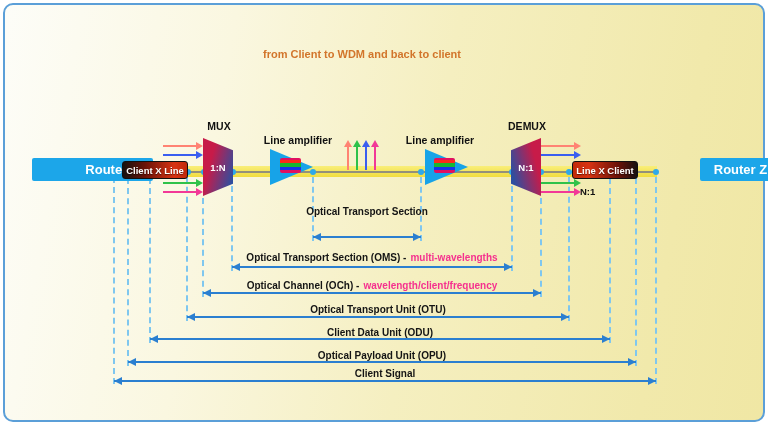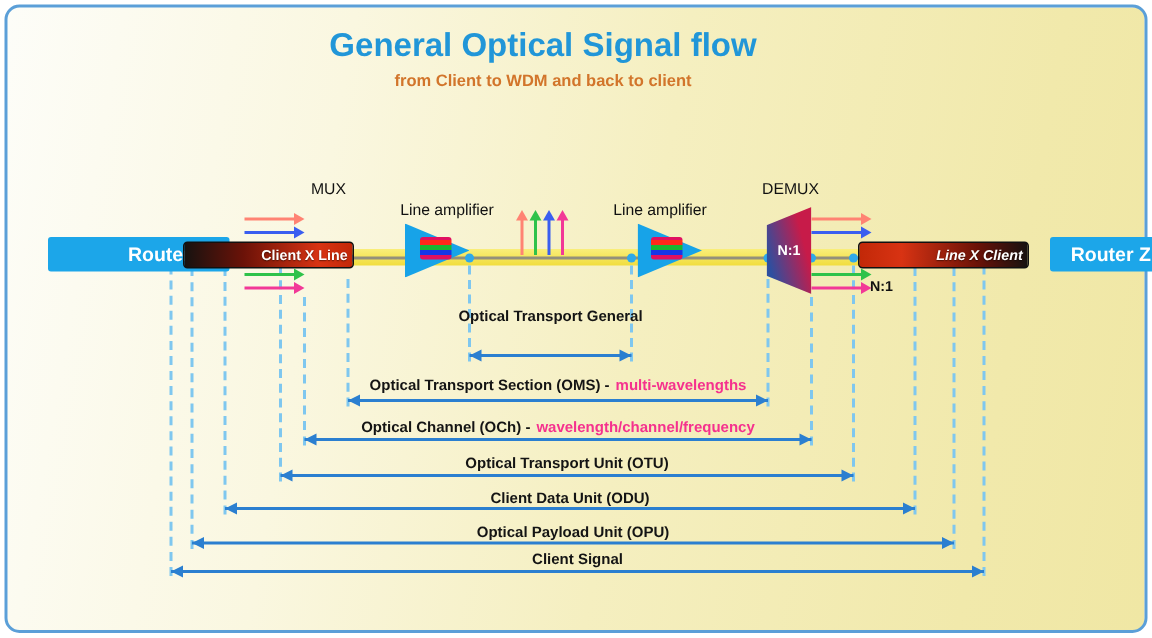--- a/index.html
+++ b/index.html
@@ -7,30 +7,30 @@
   .frame{position:absolute;left:3px;top:3px;right:3px;bottom:3px;border:2px solid #5b9fd8;border-radius:10px;
          background:linear-gradient(100deg,#fdfdf8 0%,#faf7e0 28%,#f5efc0 55%,#f1e9ab 85%,#f0e7a4 100%);}
   .abs{position:absolute;}
   .title{left:362px;top:17px;transform:translateX(-50%);font-size:22px;font-weight:bold;color:#2196d8;white-space:nowrap;}
   .subtitle{left:362px;top:48px;transform:translateX(-50%);font-size:11px;font-weight:bold;color:#d2752b;white-space:nowrap;}
   .fiber{left:113px;top:166px;width:544px;height:11px;background:linear-gradient(#f9ee7a,#f1dd3e);}
   .fiber-core{left:113px;top:171px;width:544px;height:2px;background:#93907b;}
   .router{top:158px;width:81px;height:23px;background:#1ca6e9;color:#fff;font-size:13px;font-weight:bold;
           display:flex;align-items:center;justify-content:center;border-radius:2px;}
   .xpond{top:161px;height:16px;color:#fff;font-size:9.5px;font-weight:bold;border:1px solid #111;border-radius:3px;
-         display:flex;align-items:center;justify-content:center;text-shadow:0 1px 1px #00000088;padding-left:48px;}
+         display:flex;align-items:center;justify-content:center;text-shadow:0 1px 1px #00000088;}
   .xpond-left{left:122px;width:64px;background:linear-gradient(90deg,#161210 0%,#6b1208 35%,#d83313 80%,#c22808 100%);}
-  .xpond-right{left:572px;width:64px;background:linear-gradient(90deg,#c22808 0%,#d83313 25%,#6b1208 70%,#161210 100%);font-style:italic;}
+  .xpond-right{left:572px;width:64px;background:linear-gradient(90deg,#c22808 0%,#d83313 25%,#6b1208 70%,#161210 100%);}
   .mux{left:203px;top:138px;width:30px;height:58px;background:linear-gradient(105deg,#c71b49 30%,#2d4fa0 90%);
        clip-path:polygon(0 0,100% 21%,100% 79%,0 100%);}
   .demux{left:511px;top:138px;width:30px;height:58px;background:linear-gradient(75deg,#2d4fa0 15%,#c71b49 75%);
          clip-path:polygon(0 21%,100% 0,100% 100%,0 79%);}
   .ratio{position:absolute;left:0;top:0;width:100%;height:100%;display:flex;align-items:center;justify-content:center;
          color:#fff;font-size:9.5px;font-weight:bold;}
-  .shape-label{font-size:10.5px;font-weight:normal;color:#111;transform:translateX(-50%);white-space:nowrap;}
+  .shape-label{font-size:10.5px;font-weight:bold;color:#111;transform:translateX(-50%);white-space:nowrap;}
   .amp{top:149px;width:43px;height:36px;background:#17a3e8;clip-path:polygon(0 0,100% 50%,0 100%);}
   .gain{top:158px;width:21px;height:15px;border-radius:2px;
         background:linear-gradient(#e01060 0 14%,#ff2a1a 14% 36%,#18b832 36% 57%,#1636e8 57% 82%,#e01060 82% 100%);}
   .warrow{height:2px;background:currentColor;}
   .warrow::after{content:"";position:absolute;right:-6px;top:-3px;width:0;height:0;
         border-top:4px solid transparent;border-bottom:4px solid transparent;border-left:7px solid currentColor;}
   .uarrow{width:2px;height:24px;background:currentColor;}
   .uarrow::after{content:"";position:absolute;top:-6px;left:-3px;width:0;height:0;
         border-left:4px solid transparent;border-right:4px solid transparent;border-bottom:7px solid currentColor;}
   .c-salmon{color:#ff8373;} .c-blue{color:#3a5ef0;} .c-green{color:#2fc24a;} .c-magenta{color:#f23897;}
@@ -44,21 +44,20 @@
   .layer-label{transform:translateX(-50%);font-size:10px;font-weight:bold;color:#141414;white-space:nowrap;text-align:center;}
   .pink{color:#f5318e;margin-left:4px;}
   .callout{font-size:9.5px;font-weight:bold;color:#111;}
 </style>
 </head>
 <body>
 
 <div class="canvas">
   <div class="frame"></div>
 
-  <div class="abs title">General Optical Signal flow</div>
   <div class="abs subtitle">from Client to WDM and back to client</div>
 
   <div class="abs fiber"></div>
   <div class="abs fiber-core"></div>
 
   <div class="abs guide" style="left:113px;top:177px;height:207px;"></div>
   <div class="abs guide" style="left:127px;top:178px;height:188px;"></div>
   <div class="abs guide" style="left:149px;top:178px;height:165px;"></div>
   <div class="abs guide" style="left:186px;top:177px;height:144px;"></div>
   <div class="abs guide" style="left:202px;top:198px;height:99px;"></div>
@@ -83,20 +82,23 @@
   <div class="abs dot" style="left:566px;"></div>
   <div class="abs dot" style="left:653px;"></div>
 
   <div class="abs router" style="left:32px;padding-left:40px;">Router A</div>
   <div class="abs router" style="left:656px;margin-left:44px;">Router Z</div>
 
   <div class="abs xpond xpond-left">Client X Line</div>
   <div class="abs xpond xpond-right">Line X Client</div>
 
   <div class="abs shape-label" style="left:219px;top:120px;">MUX</div>
+  <div class="abs mux">
+    <span class="ratio">1:N</span>
+  </div>
   <div class="abs shape-label" style="left:527px;top:120px;text-align:center;">DEMUX</div>
   <div class="abs demux">
     <span class="ratio">N:1</span>
   </div>
   <div class="abs callout" style="left:580px;top:186px;">N:1</div>
 
   <div class="abs shape-label" style="left:298px;top:134px;">Line amplifier</div>
   <div class="abs amp" style="left:270px;"></div>
   <div class="abs gain" style="left:280px;"></div>
   <div class="abs shape-label" style="left:440px;top:134px;">Line amplifier</div>
@@ -113,35 +115,35 @@
   <div class="abs warrow c-green" style="left:541px;top:182px;width:34px;"></div>
   <div class="abs warrow c-magenta" style="left:541px;top:191px;width:34px;"></div>
 
   <div class="abs uarrow c-salmon" style="left:347px;top:146px;"></div>
   <div class="abs uarrow c-green" style="left:356px;top:146px;"></div>
   <div class="abs uarrow c-blue" style="left:365px;top:146px;"></div>
   <div class="abs uarrow c-magenta" style="left:374px;top:146px;"></div>
 
   <div>
     <div class="abs layer-label" style="left:367px;top:206px;">
-      <div>Optical Transport General</div>
+      <div>Optical Transport Section</div>
     </div>
     <div class="abs span-arrow" style="left:313px;top:236px;width:108px;"></div>
   </div>
 
   <div>
     <div class="abs layer-label" style="left:372px;top:252px;">
       <span>Optical Transport Section (OMS) -</span><span class="pink">multi-wavelengths</span>
     </div>
     <div class="abs span-arrow" style="left:232px;top:266px;width:280px;"></div>
   </div>
 
   <div>
     <div class="abs layer-label" style="left:372px;top:280px;">
-      <span>Optical Channel (OCh) -</span><span class="pink">wavelength/channel/frequency</span>
+      <span>Optical Channel (OCh) -</span><span class="pink">wavelength/client/frequency</span>
     </div>
     <div class="abs span-arrow" style="left:203px;top:292px;width:338px;"></div>
   </div>
 
   <div>
     <div class="abs layer-label" style="left:378px;top:304px;">
       <span>Optical Transport Unit (OTU)</span>
     </div>
     <div class="abs span-arrow" style="left:187px;top:316px;width:382px;"></div>
   </div>

